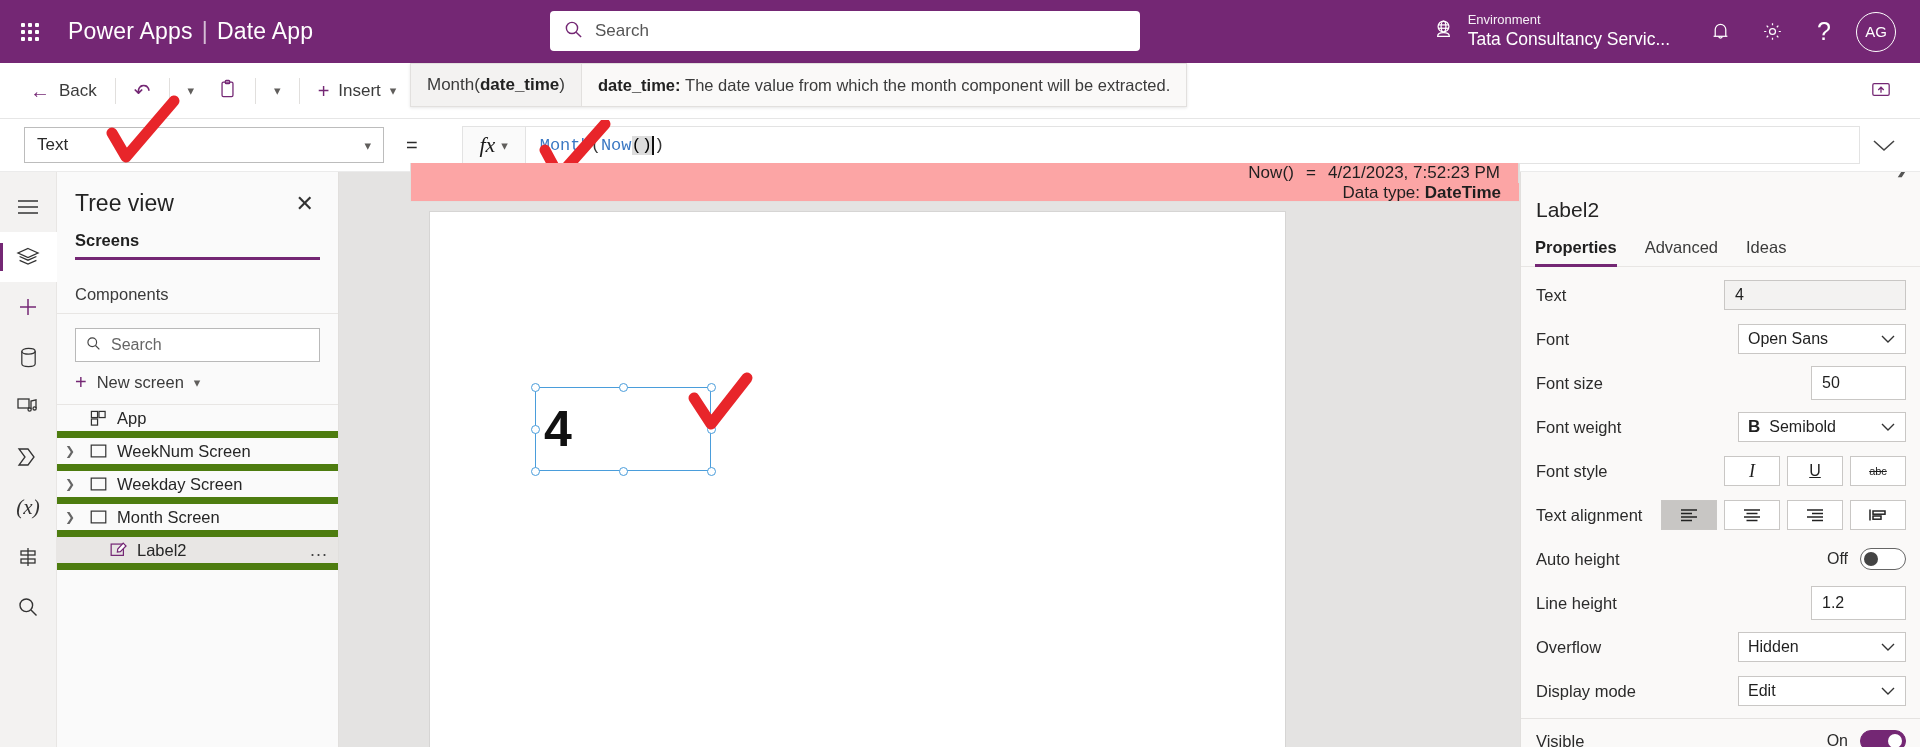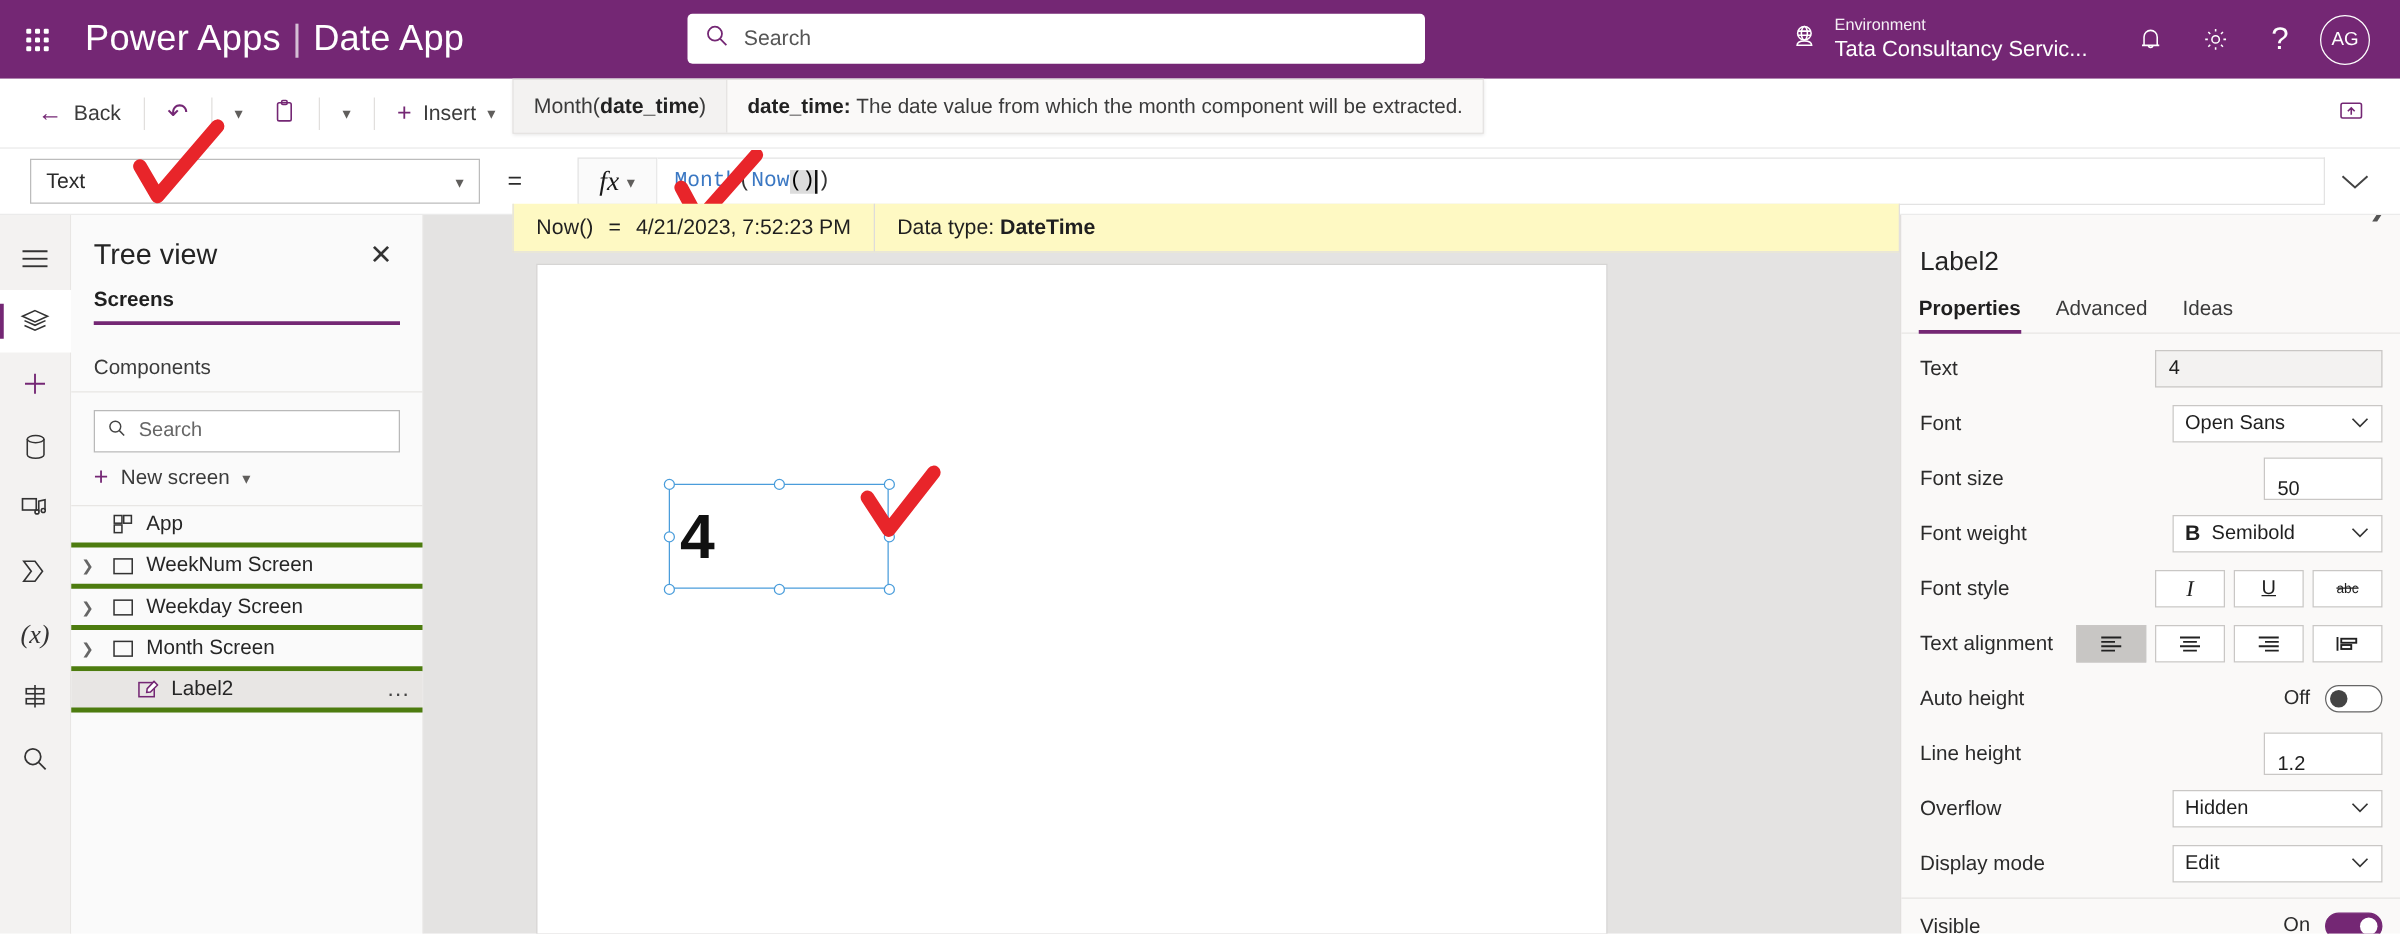--- a/index.html
+++ b/index.html
@@ -12,21 +12,21 @@
 
   
   .topbar {
     position: absolute; top: 0; left: 0; width: 1920px; height: 63px;
     background: #742774; display: flex; align-items: center;
   }
   .waffle { width: 44px; margin-left: 8px; display:flex; align-items:center; justify-content:center; cursor:pointer;}
   .waffle-grid { display:grid; grid-template-columns: repeat(3, 4px); grid-template-rows: repeat(3, 4px); gap: 3px; }
   .waffle-grid i { display:block; width:4px; height:4px; background:#fff; border-radius:1px; }
   .brand {
-    color: #fff; font-size: 29px; margin-left: 16px; white-space: nowrap;
+    color: #fff; font-size: 23px; margin-left: 16px; white-space: nowrap;
     letter-spacing: .2px;
   }
   .brand .sep { opacity: .7; margin: 0 9px; font-weight: 300; }
   .brand .appname { font-weight: 400; }
   .brand .product { font-weight: 400; }
   .searchwrap {
     position: absolute; left: 550px; top: 11px; width: 590px; height: 40px;
     background: #fff; border-radius: 4px; display: flex; align-items: center;
     padding: 0 14px; cursor: text;
   }
@@ -112,22 +112,22 @@
     z-index: 40; box-shadow: 0 1px 3px rgba(0,0,0,.10);
   }
   .tt-sig { padding: 0 16px; font-size: 17px; color: #3b3b3b; height: 100%; display:flex; align-items:center;
             border-right: 1px solid #e2e0de; background: #f3f2f1; }
   .tt-desc { padding: 0 16px; font-size: 16.5px; color: #3b3b3b; height: 100%; display:flex; align-items:center;
              background: #faf9f8; white-space: nowrap; }
   .tt-desc b, .tt-sig b { font-weight: 700; color:#222; }
 
   .resultbar {
     position: absolute; left: 410px; top: 163px; width: 1110px; height: 39px;
-    background: #fef9c3; border: 1px solid #e2e0de; border-top: none;
-    display: flex; align-items: flex-end; z-index: 40;
+    background: #fca5a5; border: 1px solid #e2e0de; border-top: none;
+    display: flex; align-items: flex-end; z-index: 40; flex-direction: column;
   }
   .rb-cell { padding: 0 18px; font-size: 17px; color: #1f1f1f; height: 100%; display:flex; align-items:center; }
   .rb-cell.b { border-right: 1px solid #dedcda; }
   .rb-cell b { font-weight: 700; }
   .mono-ish { letter-spacing: .1px; }
 
   
   .rail {
     position: absolute; left: 0; top: 172px; width: 57px; height: 575px;
     background: #f3f2f1; border-right: 1px solid #e8e6e4;
@@ -163,21 +163,21 @@
     font-family: "Liberation Sans", sans-serif; color: #2b2b2b; background: transparent;
   }
   .tsearch input::placeholder { color: #666; }
   .newscreen {
     display: flex; align-items: center; gap: 10px; padding: 10px 18px 12px 18px;
     font-size: 16.5px; color: #3b3b3b; cursor: pointer; border-bottom: 1px solid #e8e6e4;
   }
   .newscreen .plus { color: #742774; font-size: 20px; line-height: 1; }
   .trow {
     display: flex; align-items: center; height: 33px; font-size: 16.5px; color: #262626;
-    cursor: pointer; padding-right: 10px; border-bottom: 4px solid #4d7c0f;
+    cursor: pointer; padding-right: 10px; border-bottom: 7px solid #4d7c0f;
   }
   .trow.selected { background: #e8e6e4; }
   .trow .arrow { width: 26px; text-align:center; color:#666; font-size: 12px; }
   .trow .spacer { width: 26px; }
   .trow .ic { width: 30px; display:flex; align-items:center; justify-content:center; }
   .trow .lbl { margin-left: 4px; }
   .trow .dots { margin-left: auto; color:#444; font-size: 18px; letter-spacing:1px; }
   .indent1 { padding-left: 20px; }
 
   
@@ -222,21 +222,21 @@
   .pfield.readonly { background: #f3f2f1; }
   .pselect {
     width: 168px; height: 30px; border: 1px solid #c9c7c5; background: #fff;
     display: flex; align-items: center; justify-content: space-between; padding: 0 9px;
     font-size: 16px; color: #1f1f1f; cursor: pointer;
   }
   .pselect .left { display:flex; align-items:center; gap: 9px; }
   .pselect .bchar { font-weight: 700; font-size: 17px; }
   .pnum {
     width: 95px; height: 30px; border: 1px solid #c9c7c5; background: #fff; display:flex;
-    align-items:flex-start; padding: 16px 10px; font-size: 16px; color:#1f1f1f; cursor: text;
+    align-items:center; padding: 16px 10px; font-size: 16px; color:#1f1f1f; cursor: text;
   }
   .btngroup { display: flex; gap: 7px; }
   .sqbtn {
     width: 56px; height: 30px; border: 1px solid #c9c7c5; background: #fff;
     display: flex; align-items: center; justify-content: center; cursor: pointer; color: #1f1f1f;
   }
   .sqbtn.sel { background: #c8c6c4; }
   .sqbtn.italic { font-family: "Liberation Serif", serif; font-style: italic; font-size: 18px; }
   .sqbtn.under { text-decoration: underline; font-size: 16px; }
   .sqbtn.strike { text-decoration: line-through; font-size: 11px; }

